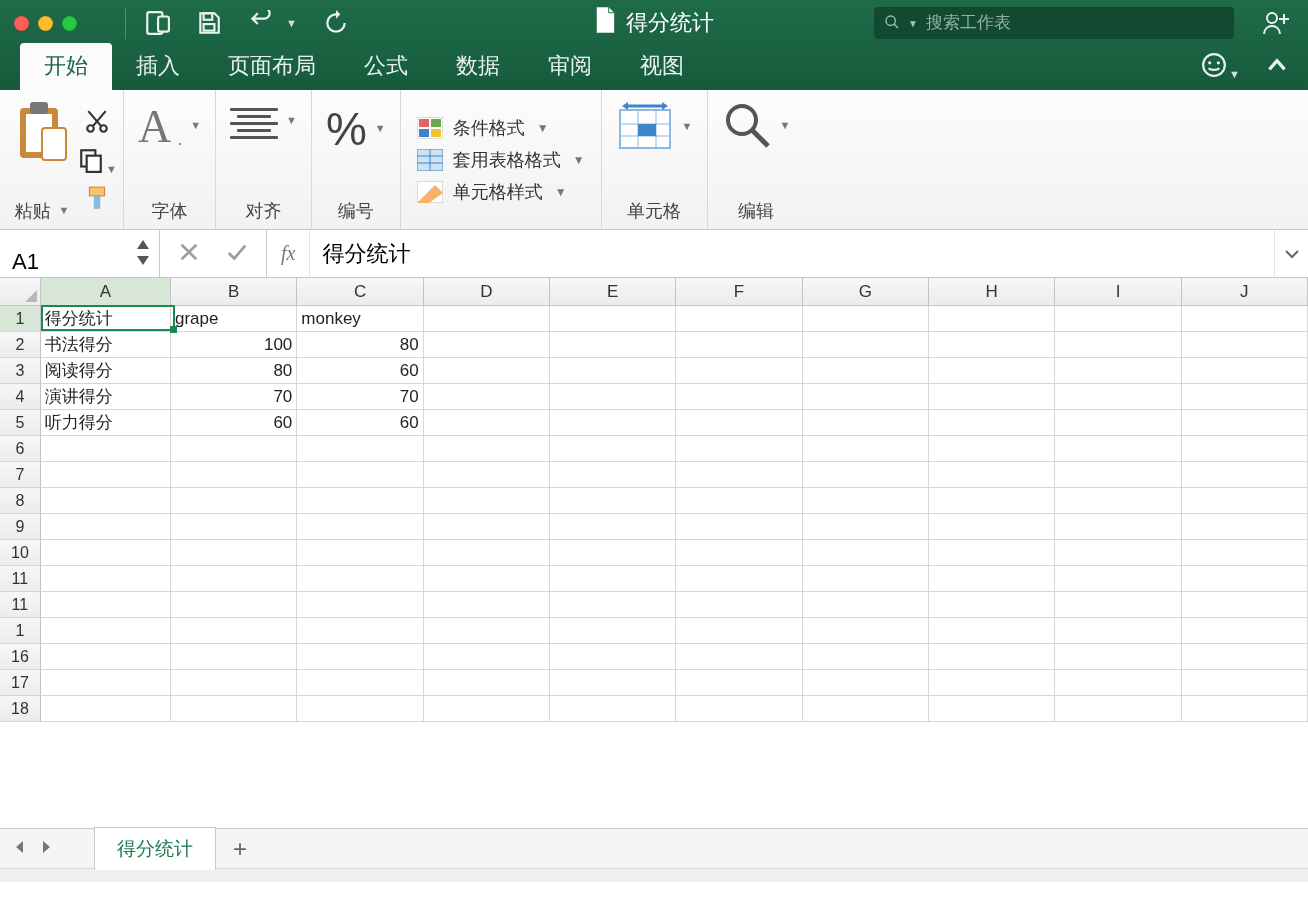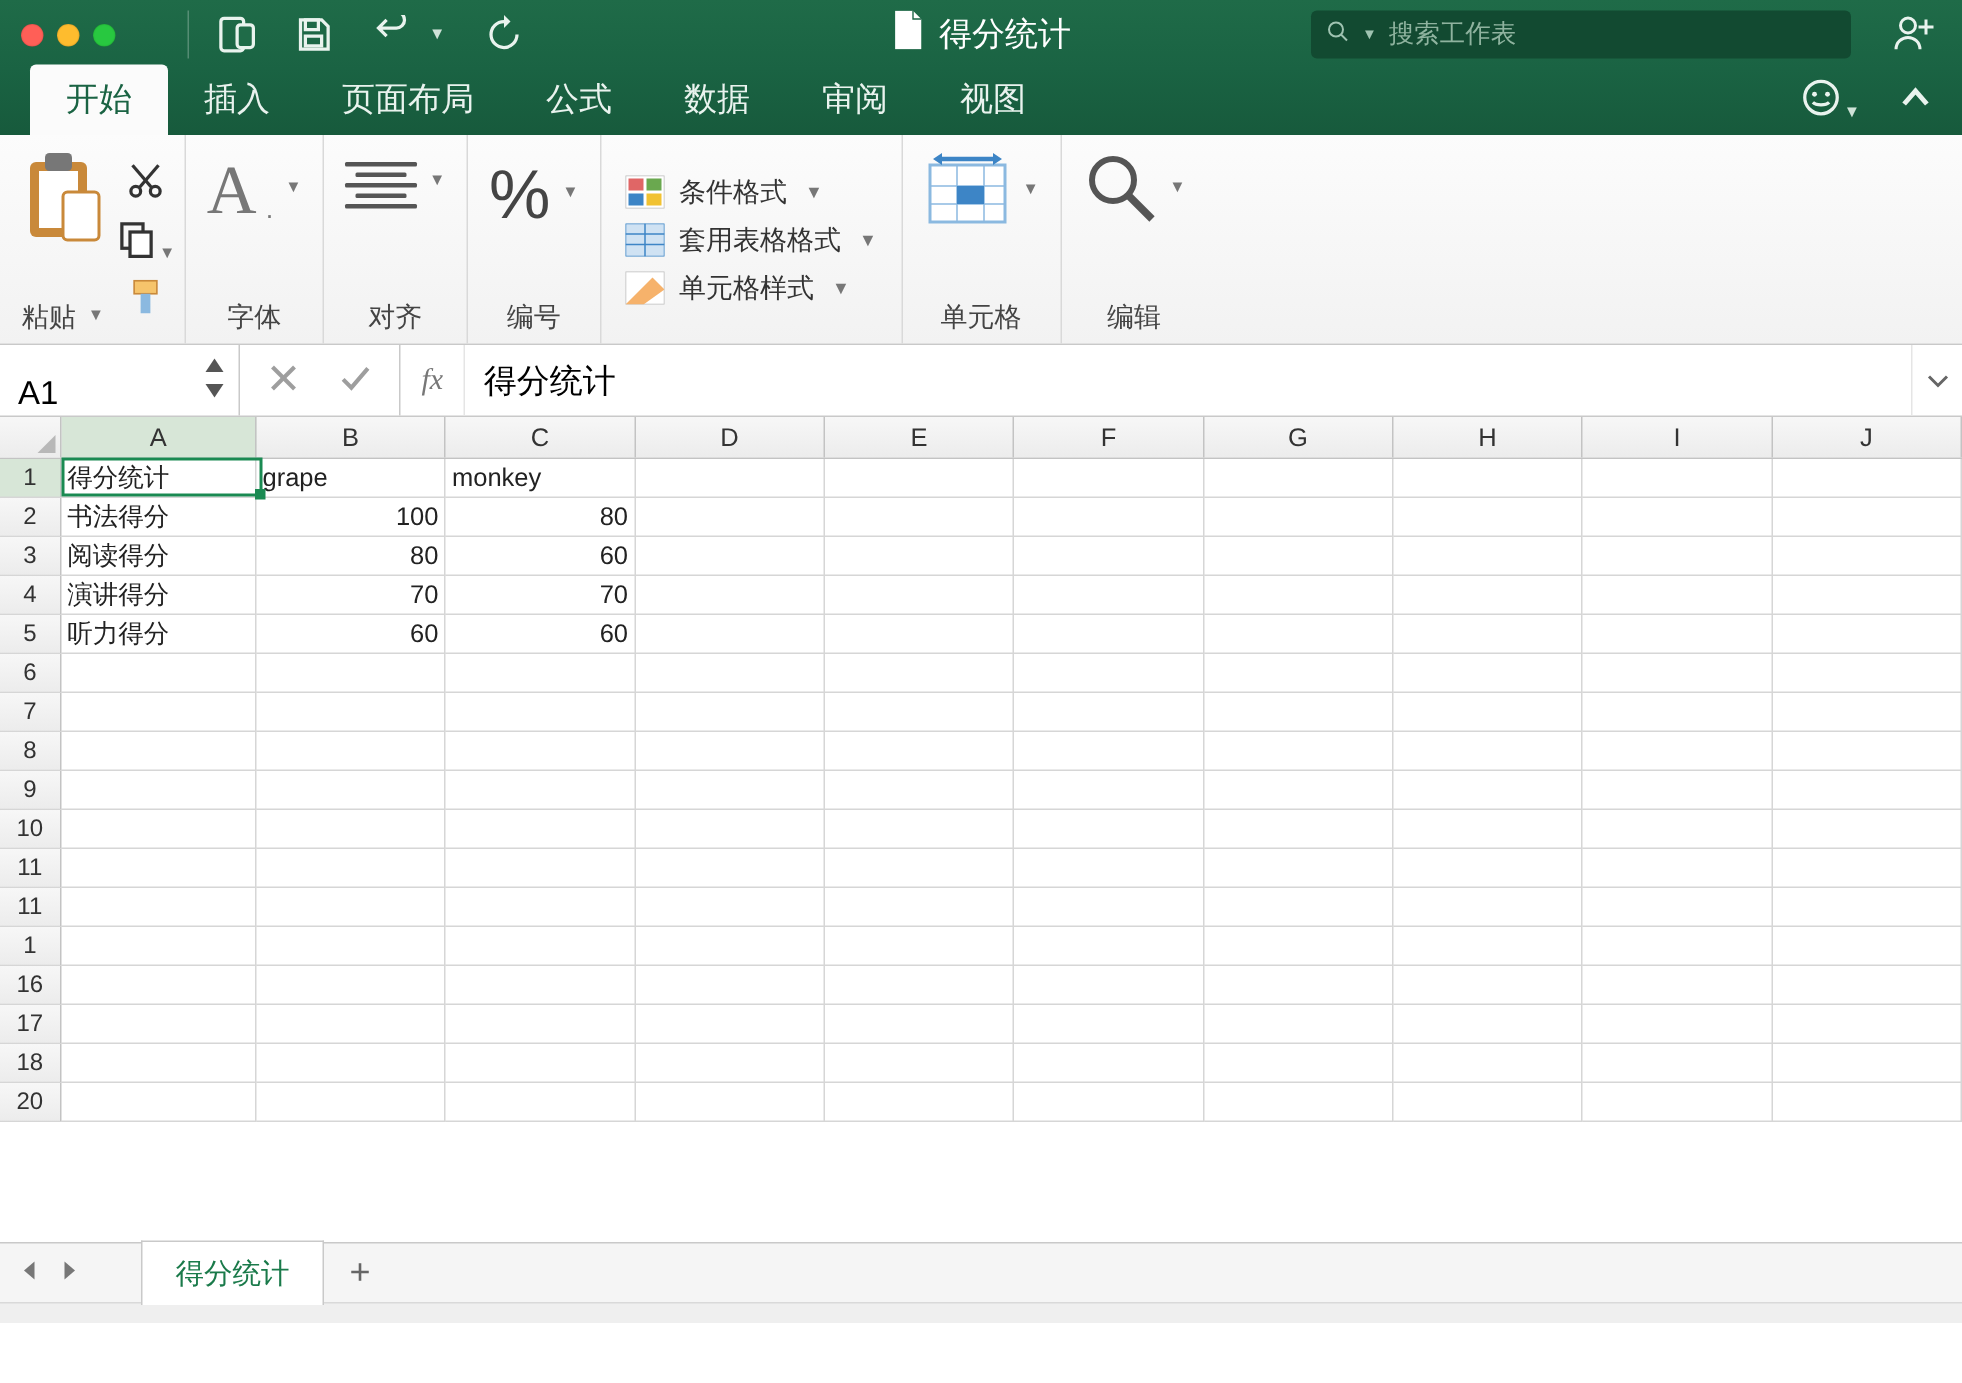--- a/index.html
+++ b/index.html
@@ -568,33 +568,20 @@
         <div class="cell" style="width: 130px;"></div>
         <div class="cell" style="width: 130px;"></div>
         <div class="cell" style="width: 130px;"></div>
         <div class="cell" style="width: 130px;"></div>
         <div class="cell" style="width: 130px;"></div>
         <div class="cell" style="width: 130px;"></div>
         <div class="cell" style="width: 130px;"></div>
         <div class="cell" style="width: 130px;"></div>
         <div class="cell" style="width: 130px;"></div>
       </div>
-      <div class="row">
-        <div class="rh">20</div>
-        <div class="cell" style="width: 134px;"></div>
-        <div class="cell" style="width: 130px;"></div>
-        <div class="cell" style="width: 130px;"></div>
-        <div class="cell" style="width: 130px;"></div>
-        <div class="cell" style="width: 130px;"></div>
-        <div class="cell" style="width: 130px;"></div>
-        <div class="cell" style="width: 130px;"></div>
-        <div class="cell" style="width: 130px;"></div>
-        <div class="cell" style="width: 130px;"></div>
-        <div class="cell" style="width: 130px;"></div>
-      </div>
     </div>
     <div class="sel" style="left: 41px; top: 27px; width: 134px; height: 26px;">
       <div class="handle"></div>
     </div>
   </div>
 
 <div class="sheet-tabs">
   <span class="nav-tri"><svg viewBox="0 0 16 16">
         <path d="M11 2 L4 8 L11 14z"></path>
       </svg></span>

